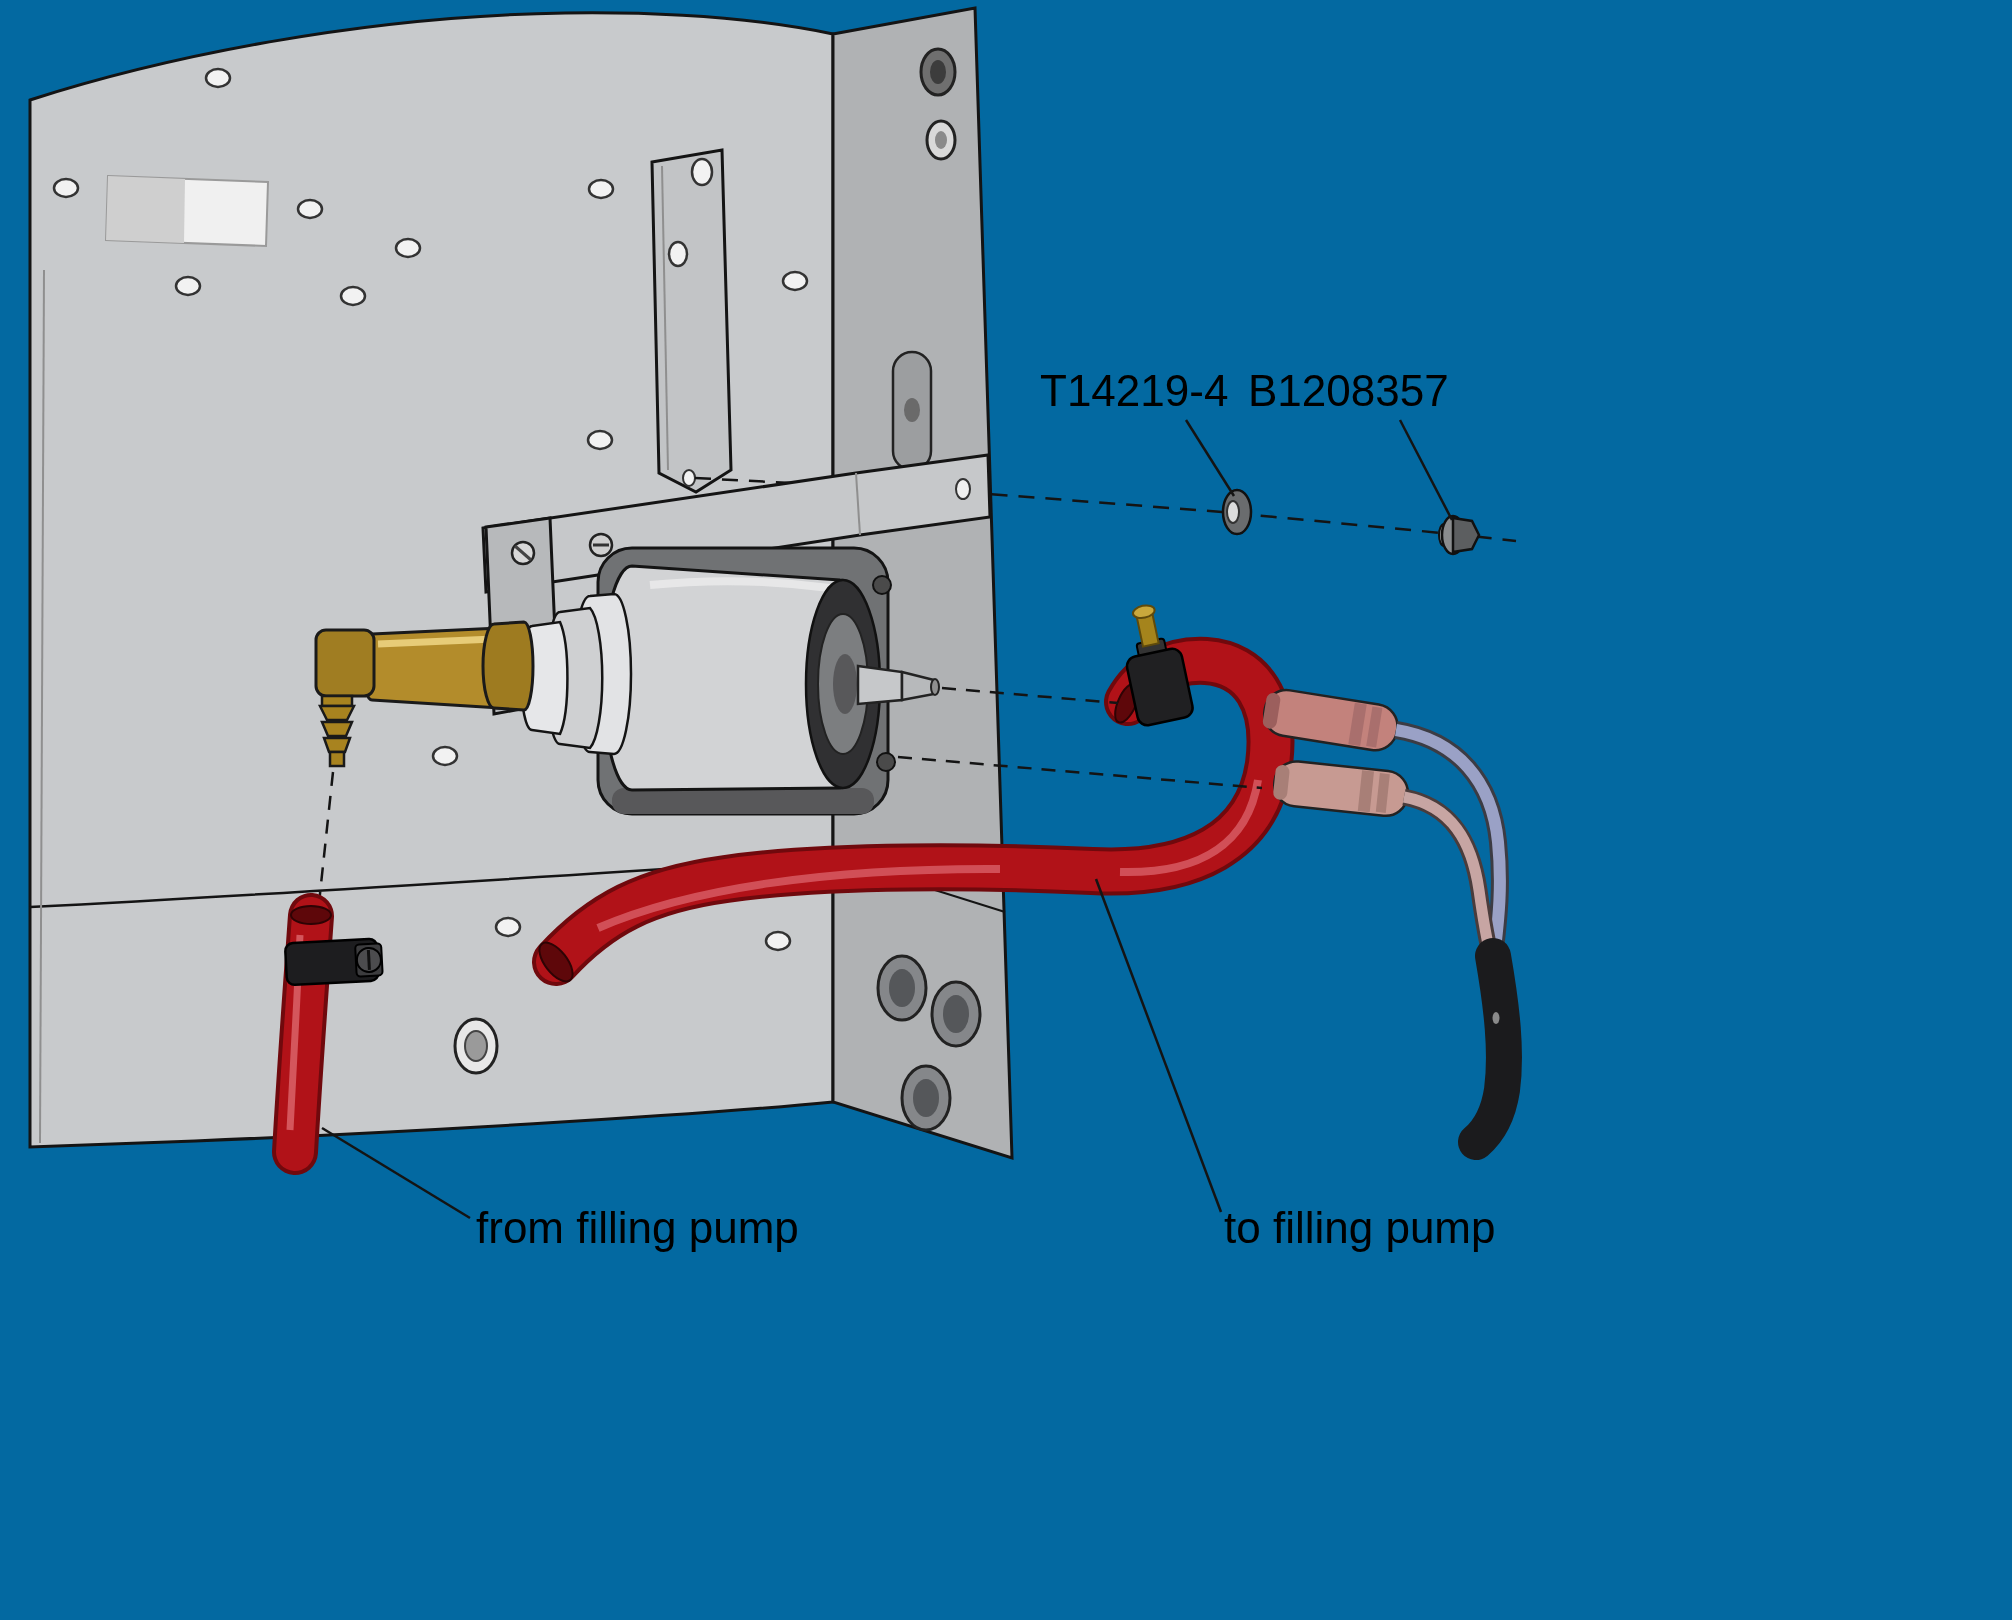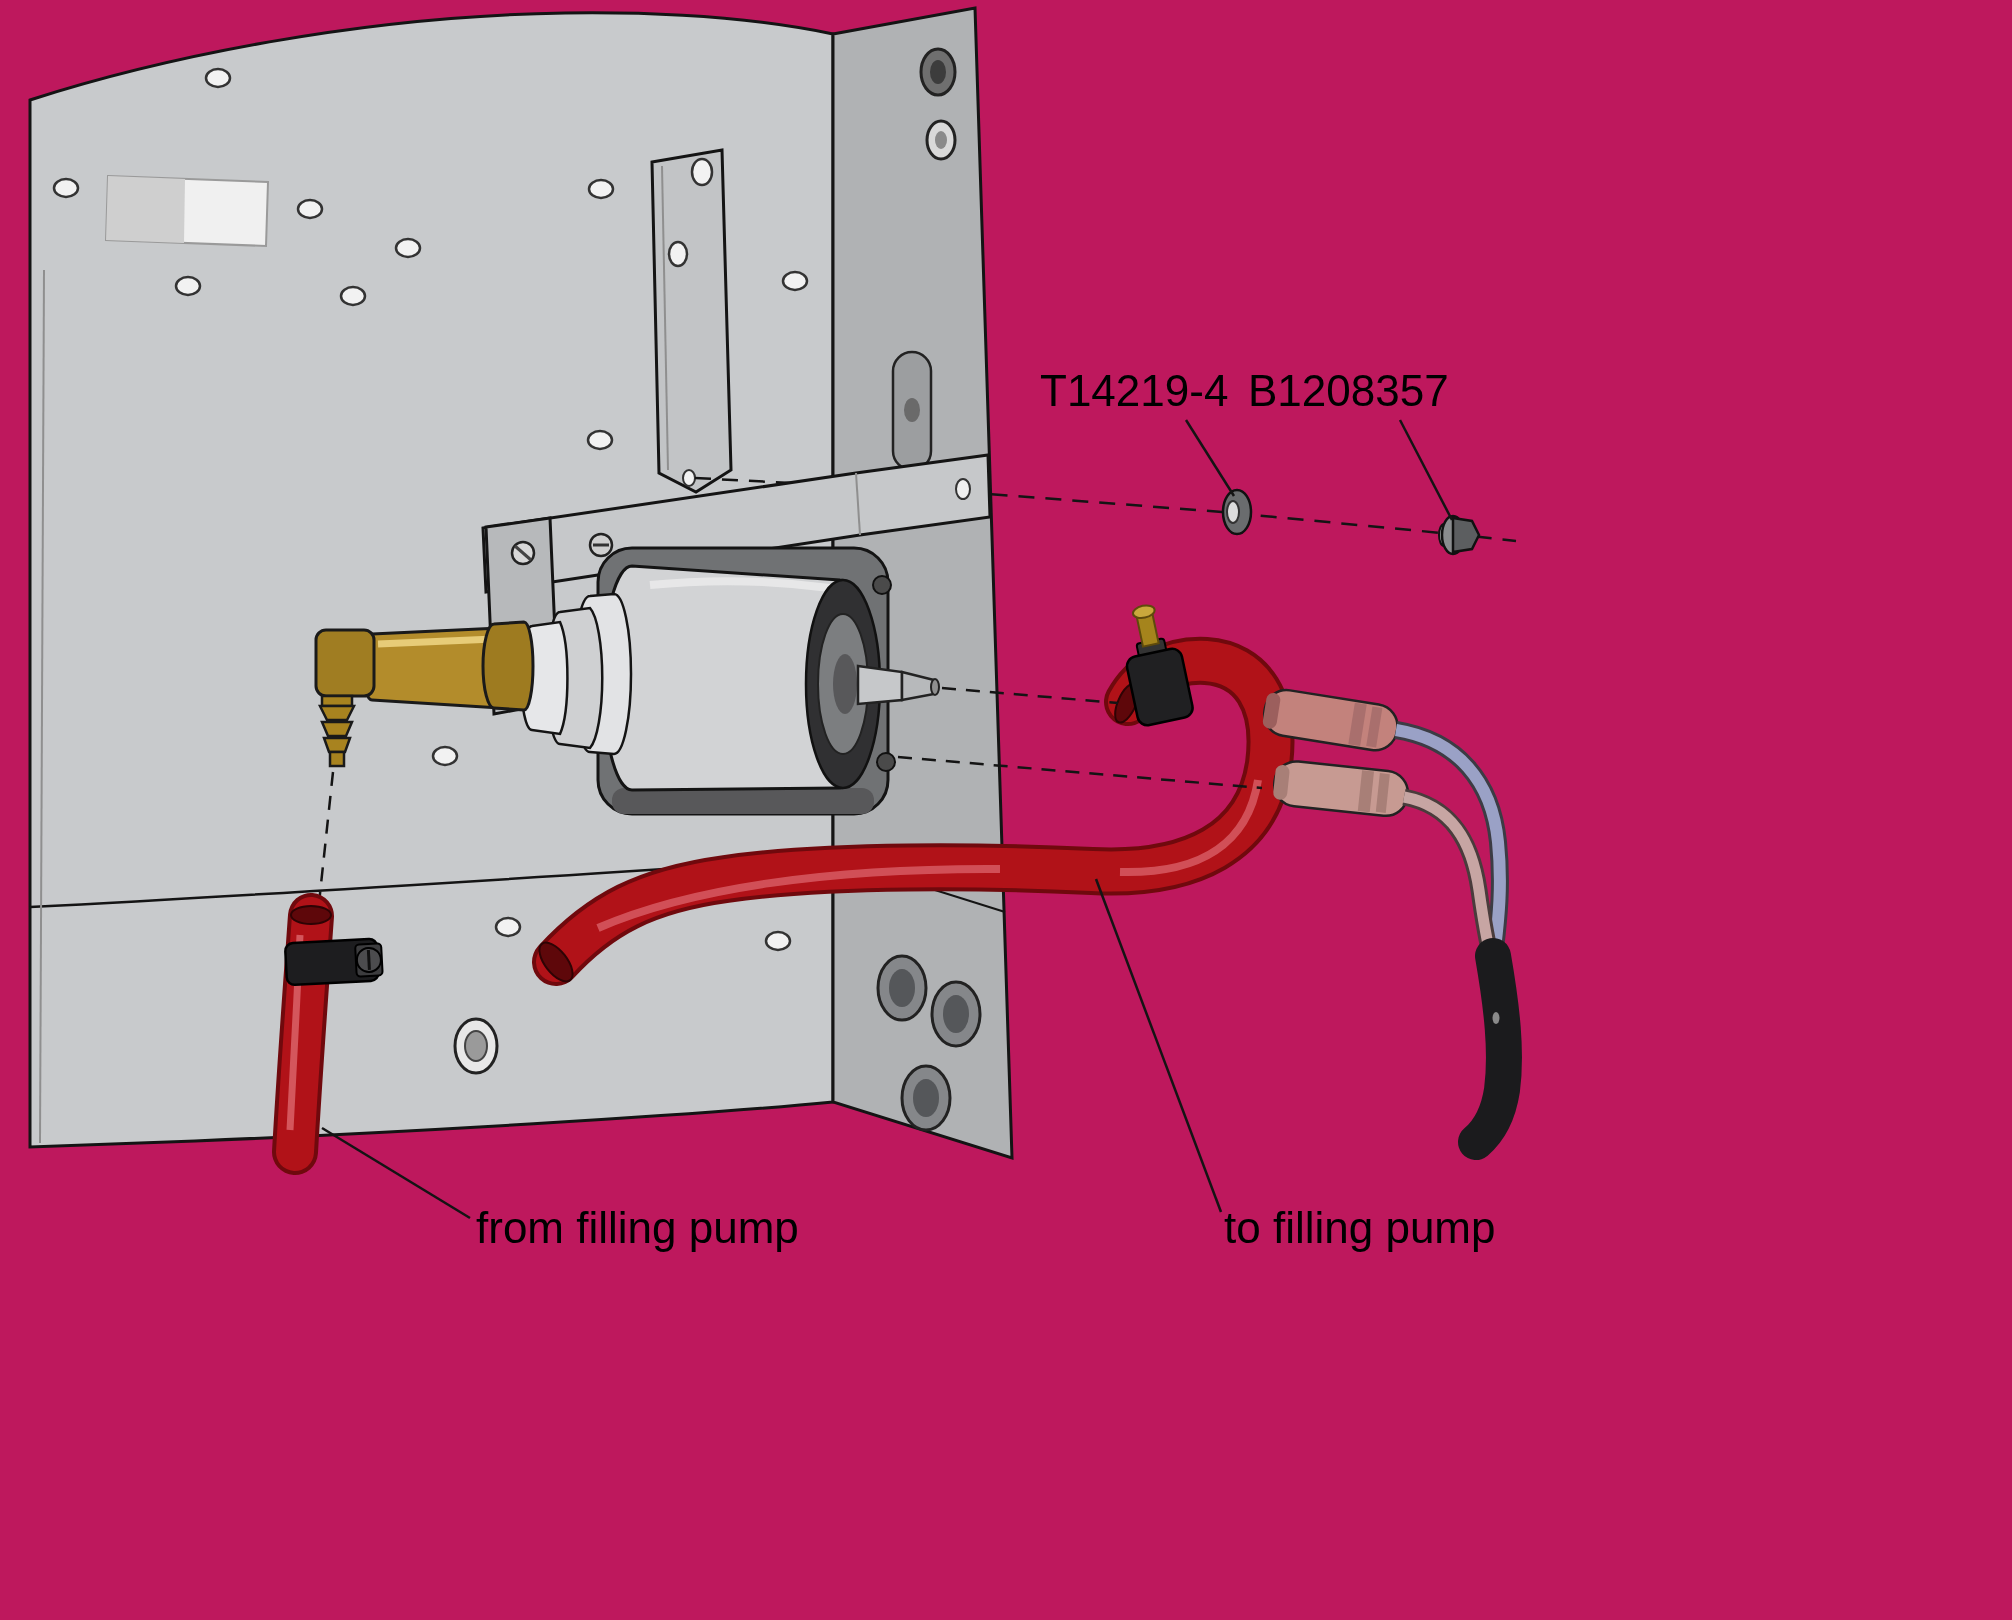--- a/index.html
+++ b/index.html
@@ -1,16 +1,16 @@
 <!DOCTYPE html>
 <html><head>
 <meta charset="utf-8">
 <style>
   html,body{margin:0;padding:0;background:#ffffff;}
-  .stage{position:relative;width:2012px;height:1620px;background:#be185d;overflow:hidden;
+  .stage{position:relative;width:2012px;height:1620px;background:#0369a1;overflow:hidden;
          font-family:"Liberation Sans",sans-serif;}
   svg text{font-family:"Liberation Sans",sans-serif;font-size:44px;fill:#000;}
 </style>
 </head>
 <body>
 
 <div class="stage">
 <svg viewBox="0 0 2012 1620" width="2012" height="1620" xmlns="http://www.w3.org/2000/svg">
 
   <g stroke="#141414" stroke-width="3">

